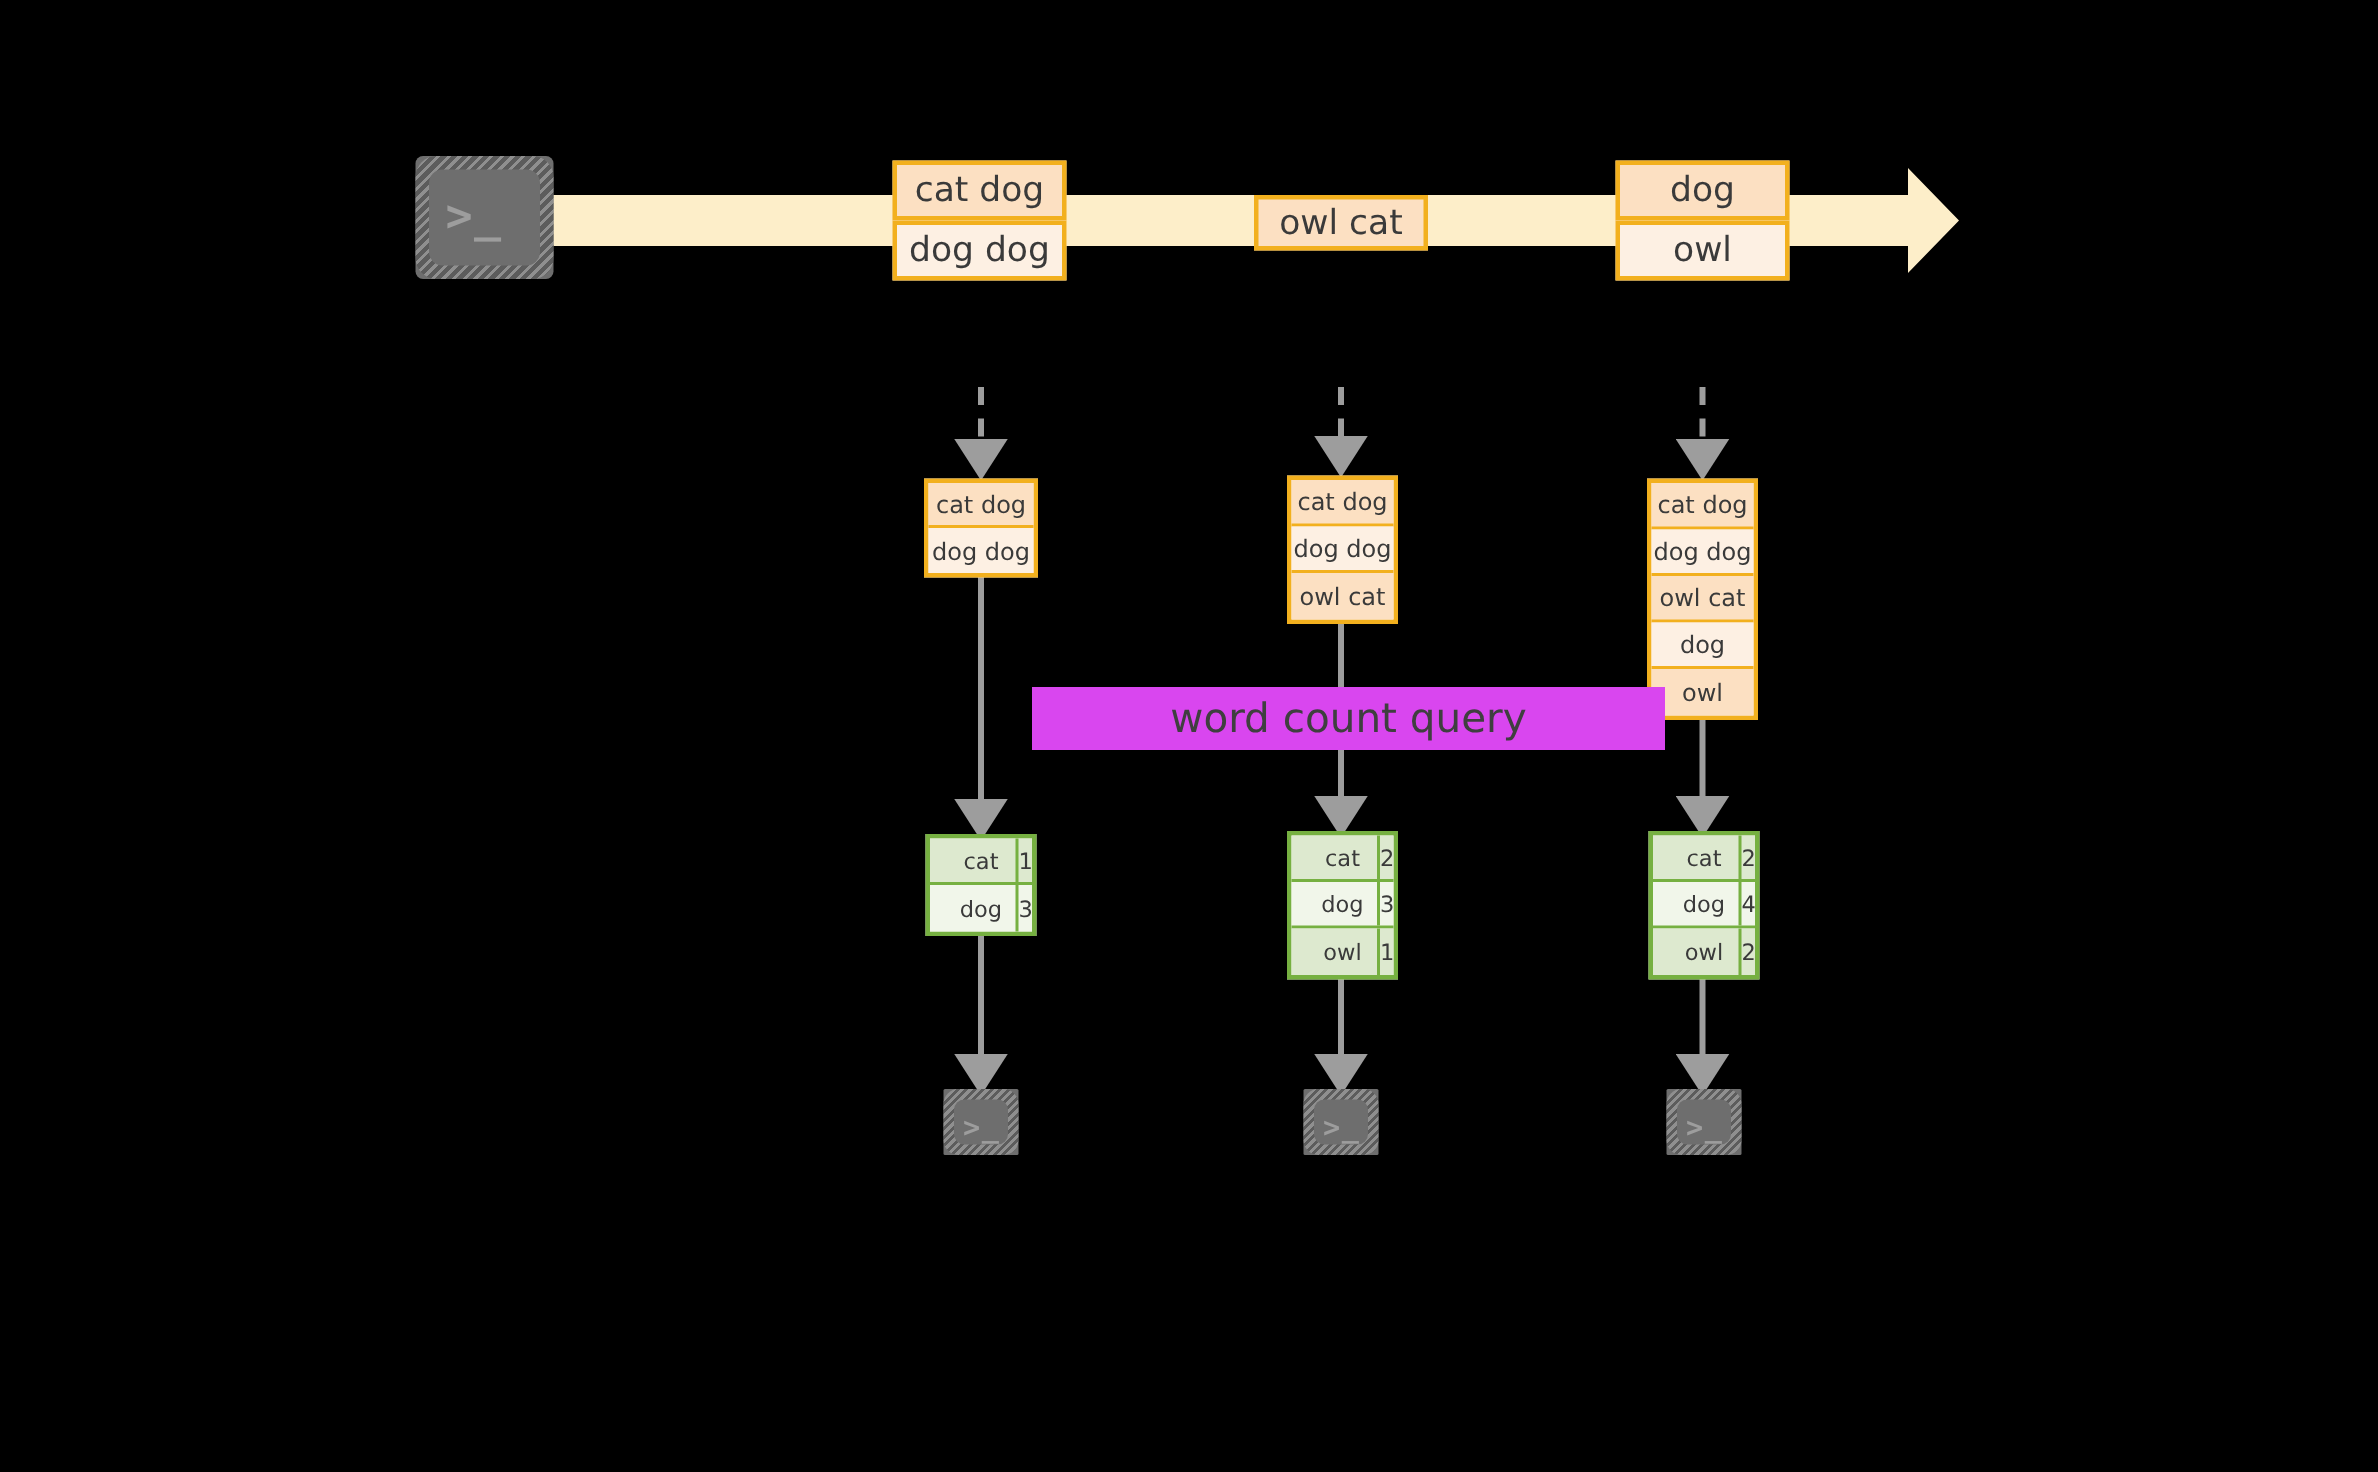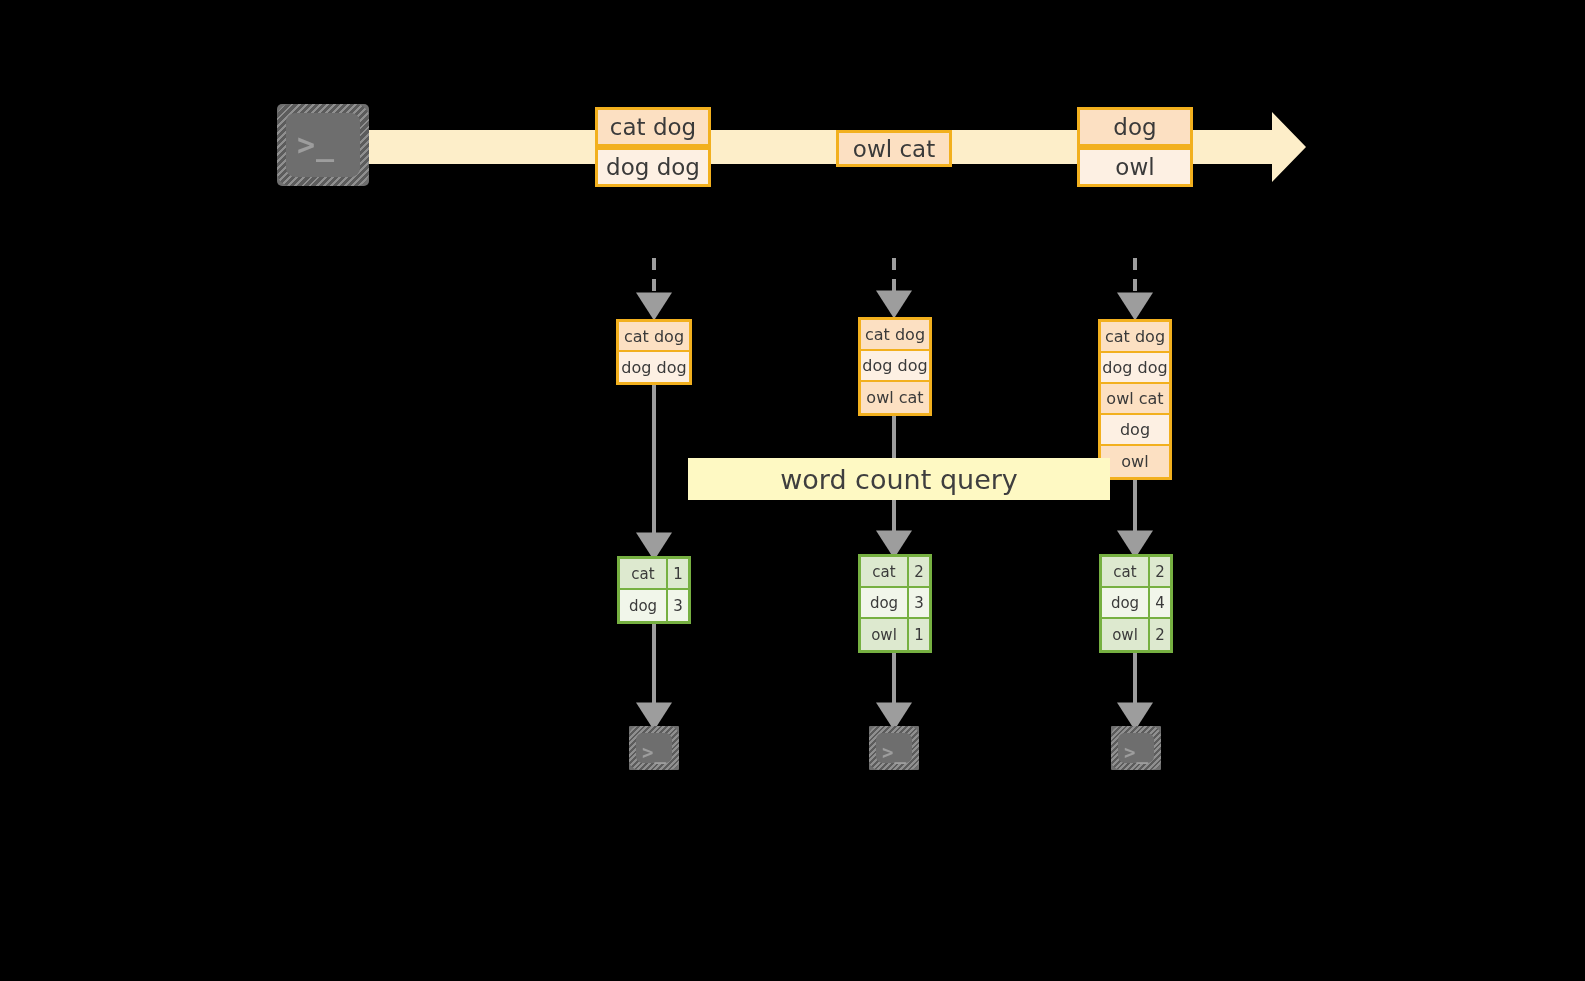--- a/index.html
+++ b/index.html
@@ -116,20 +116,21 @@
     position: absolute;
     box-sizing: border-box;
     border: 3px solid #76b041;
     background: #eef5e6;
   }
   .res-row {
     display: flex;
     box-sizing: border-box;
     border-bottom: 2px solid #76b041;
     height: 31px;
+    padding-left: 11px;
   }
   .res-row:last-child { border-bottom: none; }
   .res-row.dark { background: #dde9cf; }
   .res-row.light { background: #f1f6ea; }
   .res-key {
     flex: 0 0 48px;
     box-sizing: border-box;
     border-right: 2px solid #76b041;
     display: flex;
     align-items: center;
@@ -142,21 +143,21 @@
     display: flex;
     align-items: center;
     justify-content: center;
     color: #3a3a3a;
     font-size: 15px;
   }
 
   
   .query-label {
     position: absolute;
-    background: #fef9c3;
+    background: #d946ef;
     display: flex;
     align-items: center;
     justify-content: center;
     color: #3f3f3f;
     font-size: 27px;
     white-space: nowrap;
   }
 </style>
 </head>
 <body>

